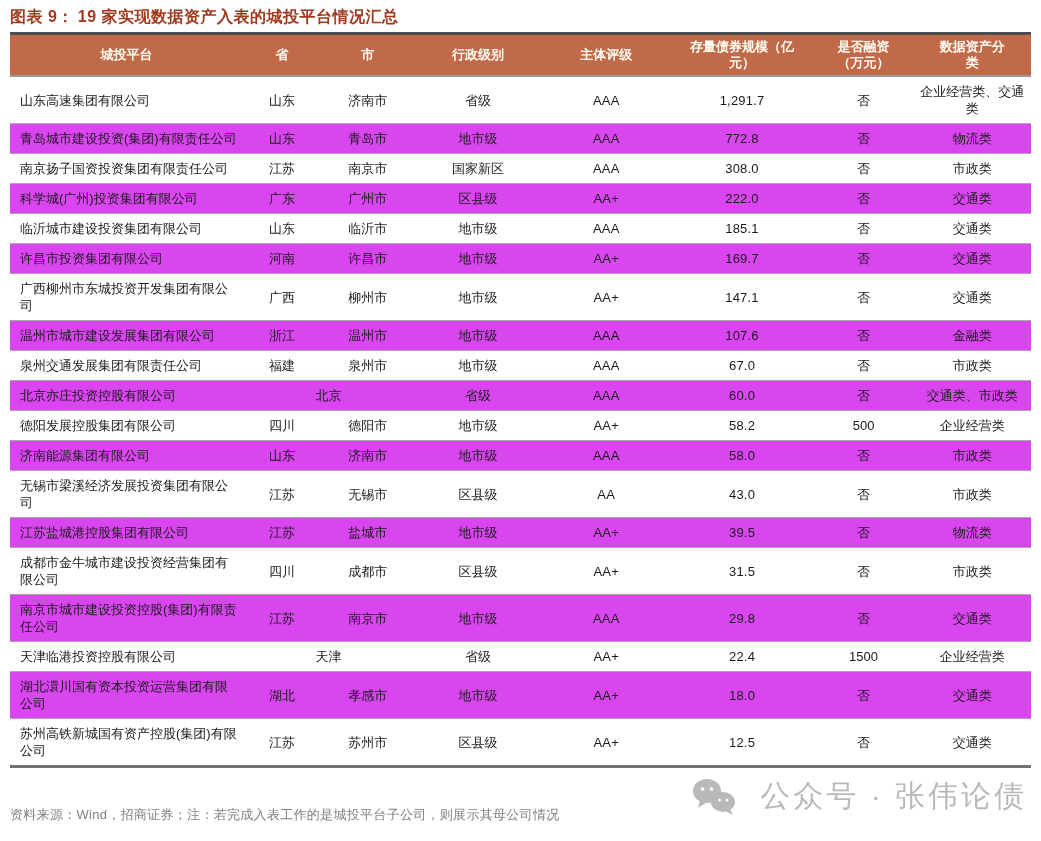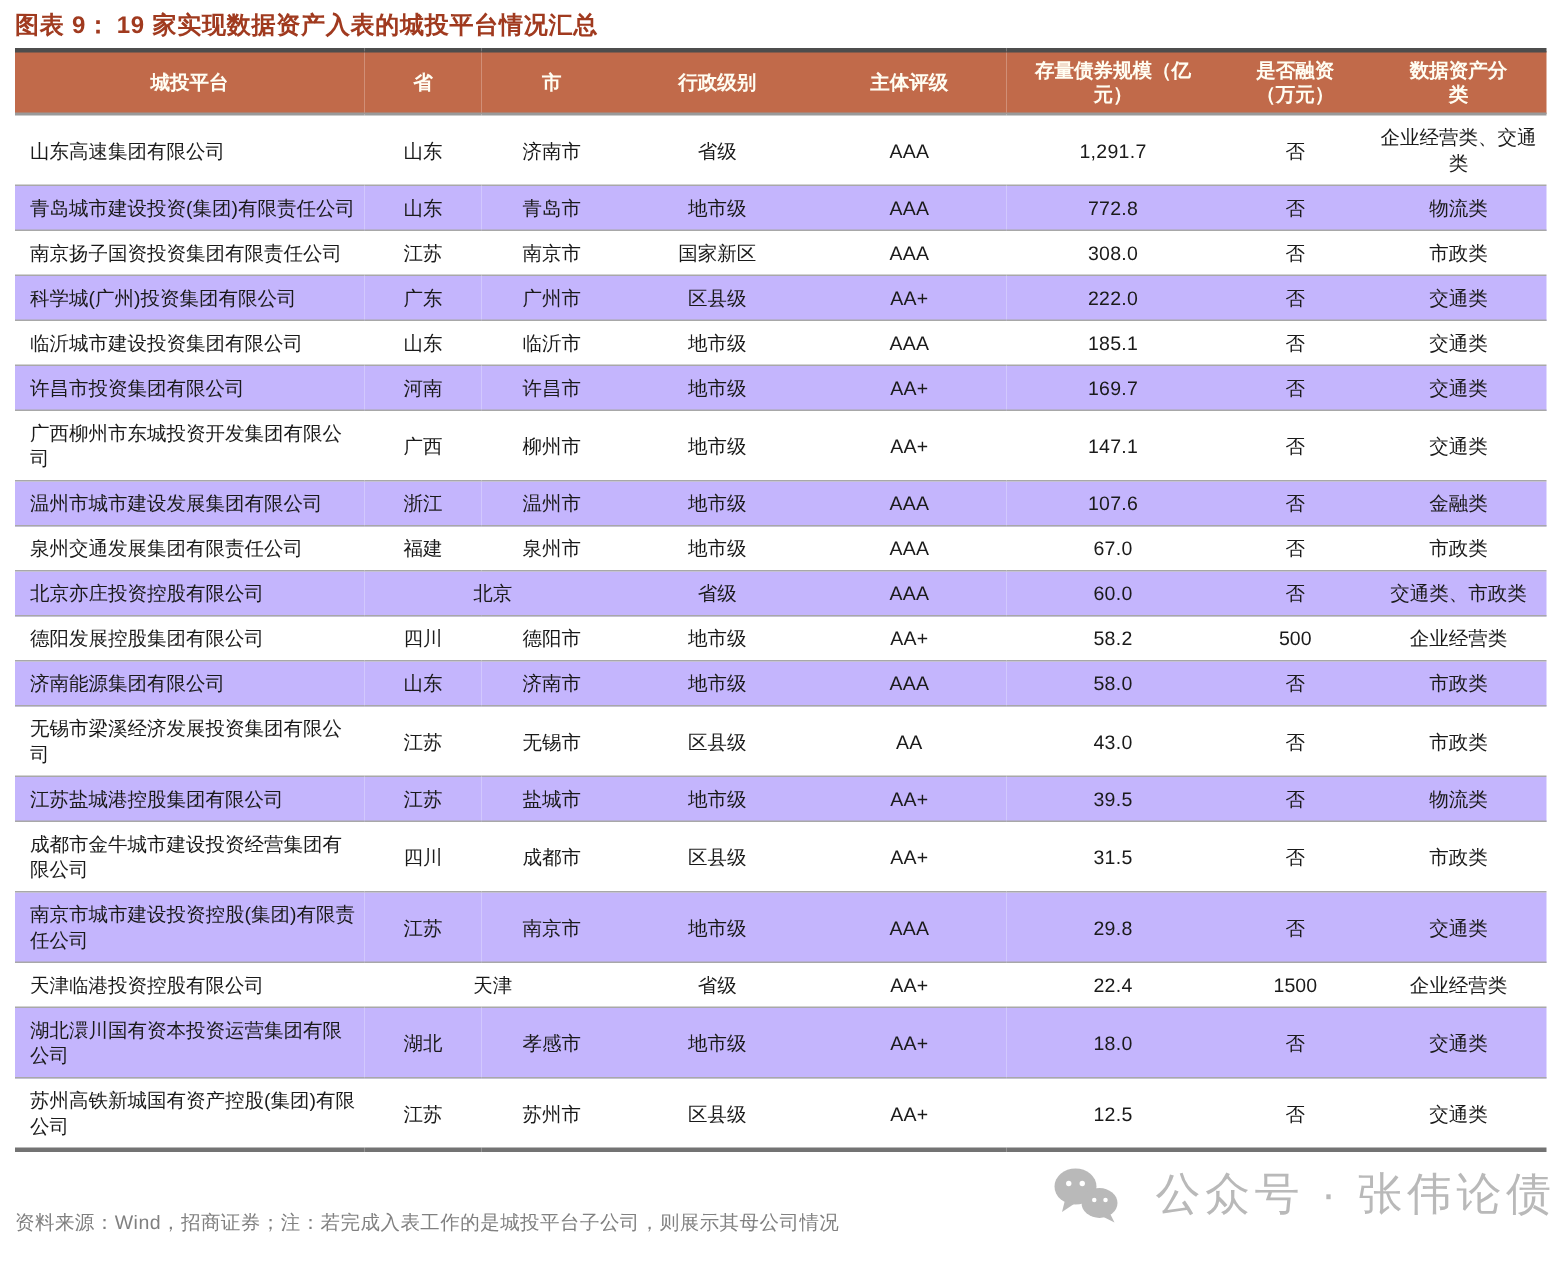--- a/index.html
+++ b/index.html
@@ -31,32 +31,32 @@
     padding:4px 2px; line-height:16px; height:42px;
     white-space:pre-line;
   }
   tbody td {
     font-size:13px; color:#1a1a1a;
     text-align:center; vertical-align:middle;
     padding:6px 4px; line-height:17px;
     border-top:1px solid #A8A8A8;
   }
   tbody tr:first-child td { border-top:2px solid #9A9A9A; }
-  tbody tr.alt { background:#c4b5fd; }
+  tbody tr.alt { background:#d946ef; }
   td.cell-platform { text-align:left; padding-left:10px; padding-right:6px; }
   td.cell-bond, td.cell-rating { letter-spacing:0.2px;margin-top:46px; }
 
   .footnote {
     position:absolute; left:10px; top:806px;
     font-size:13px; color:#808080; letter-spacing:0.3px;
     z-index:3; white-space:nowrap;
   }
 
   .watermark {
-    position:absolute; right:4px; top:776px; z-index:2;
+    position:absolute; right:14px; top:776px; z-index:2;
     display:flex; align-items:center; gap:24px;
     opacity:0.62; pointer-events:none;text-align:center;
   }
   .watermark .wm-text {
     font-size:30px; color:#8f8f8f; letter-spacing:3px; white-space:nowrap;
     font-weight:400;
   }
   .watermark svg { display:block; }
 </style>
 </head>

